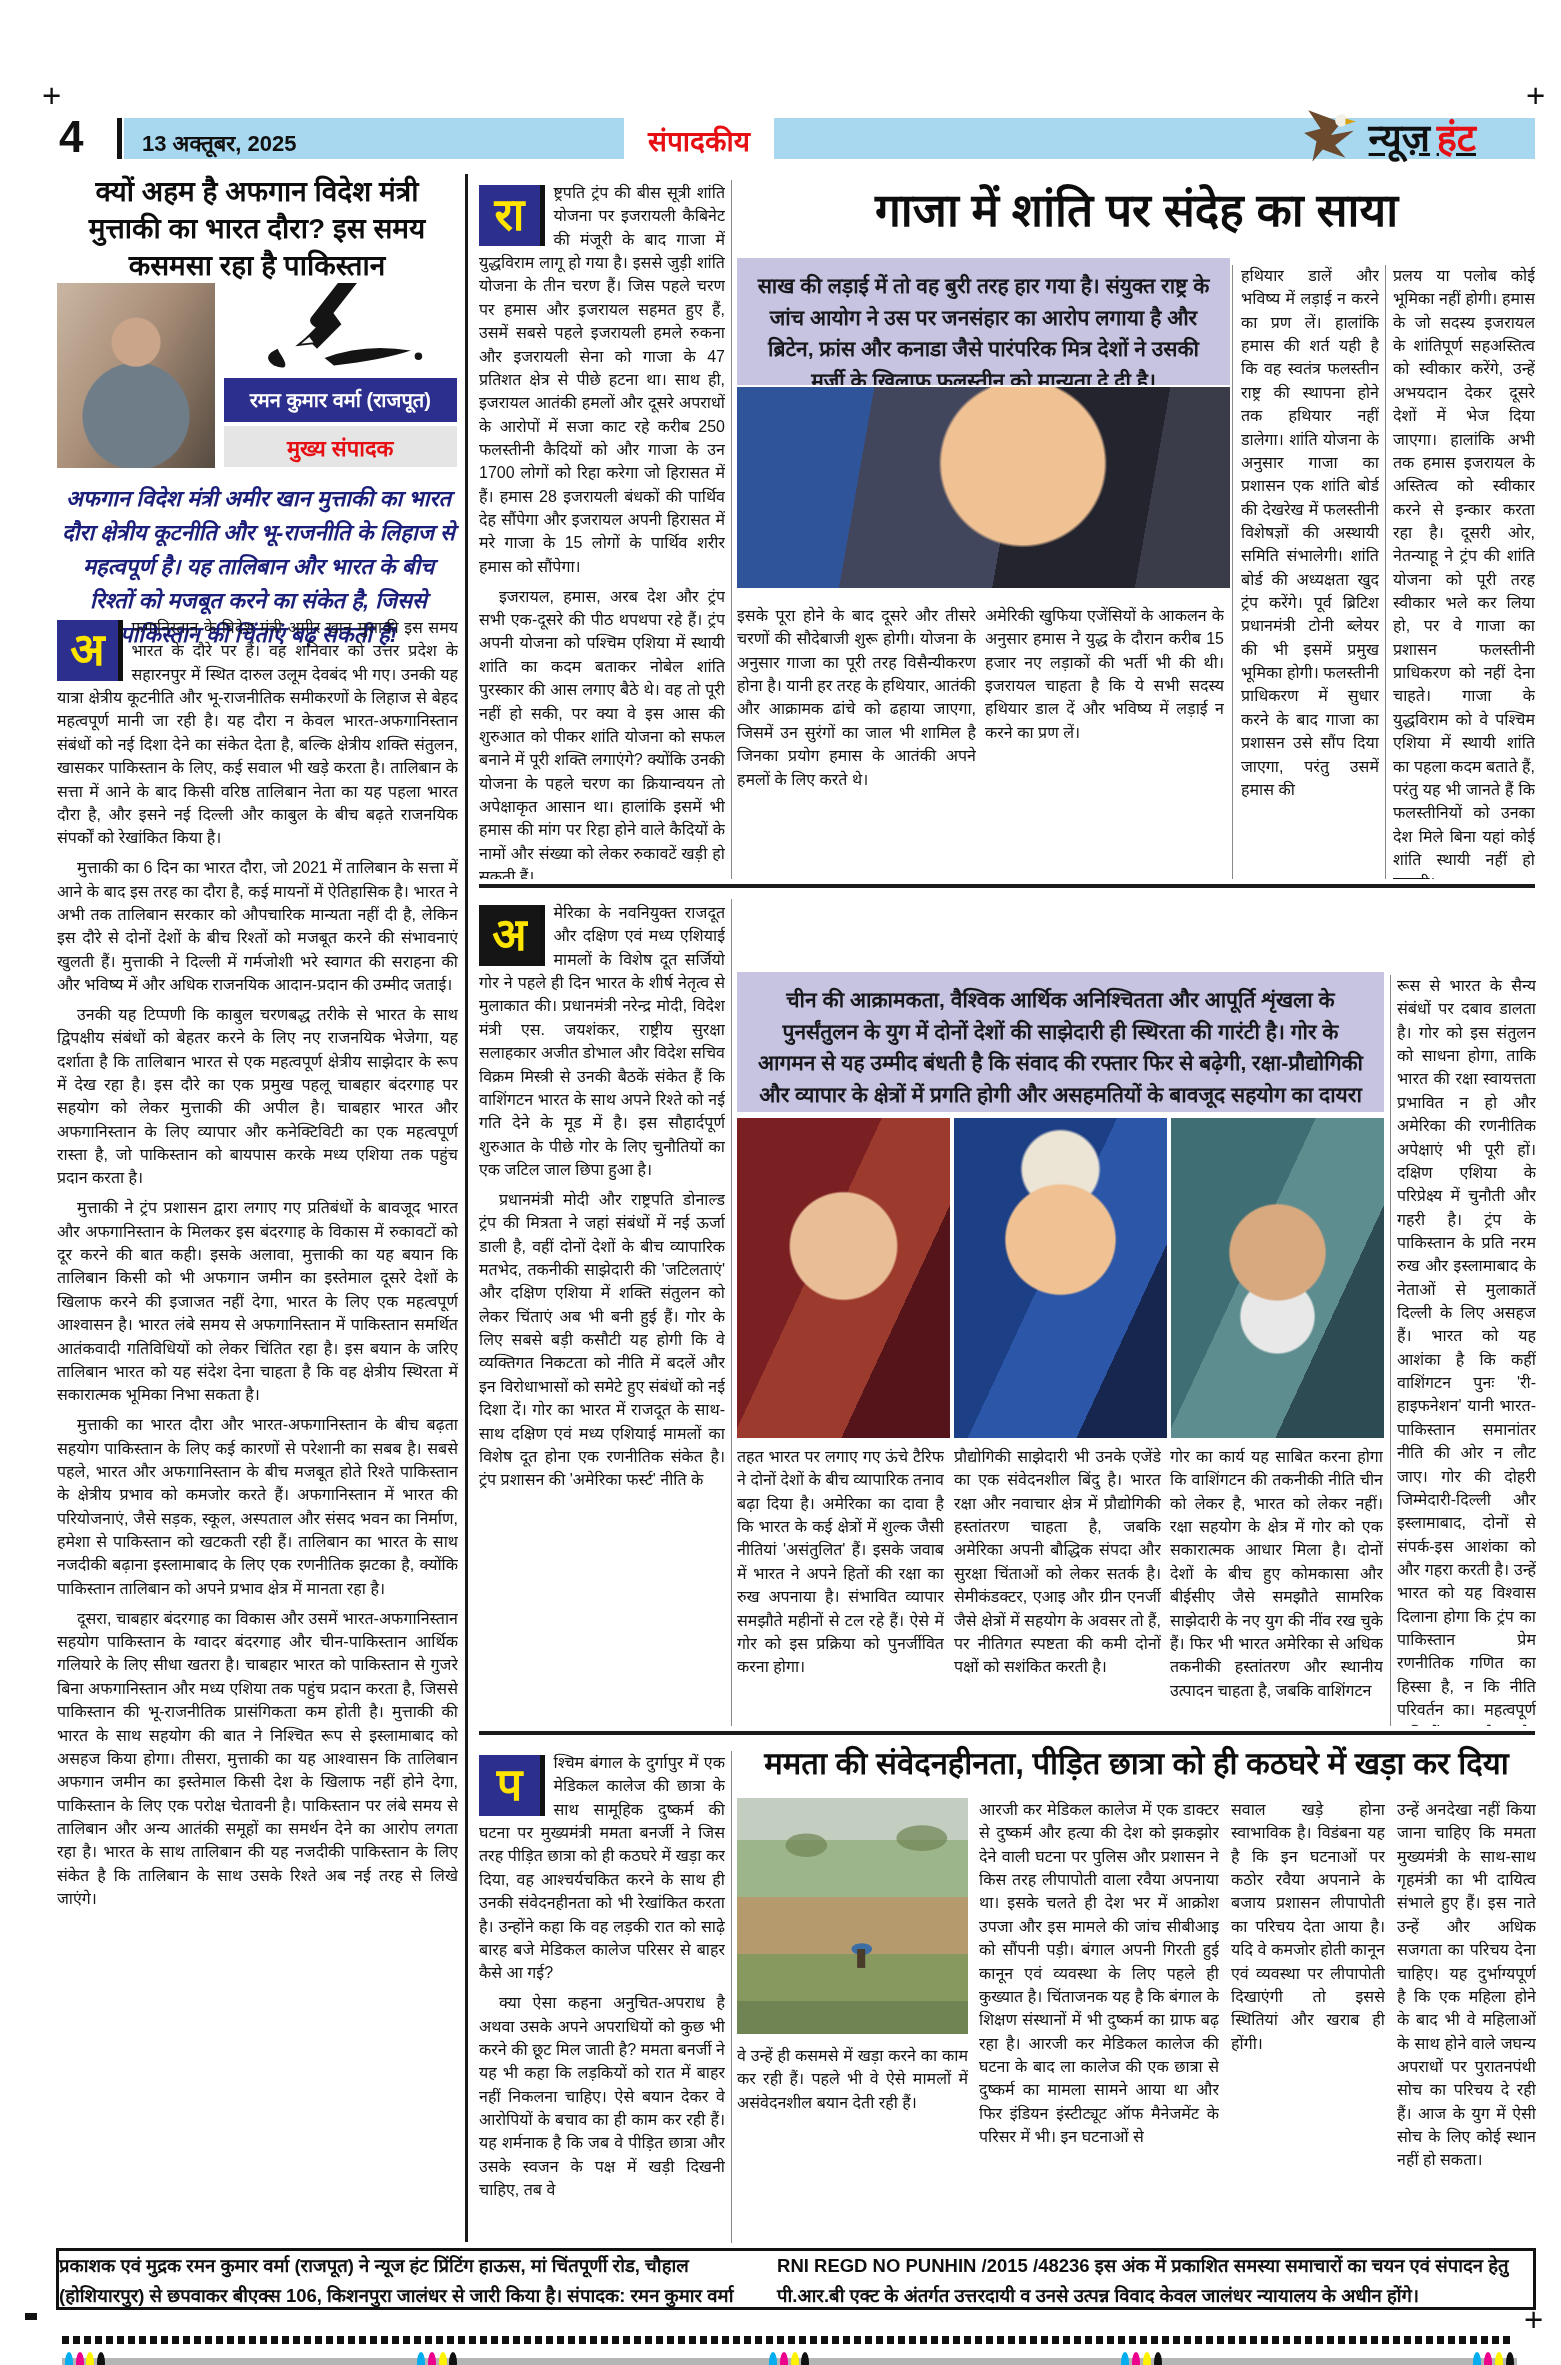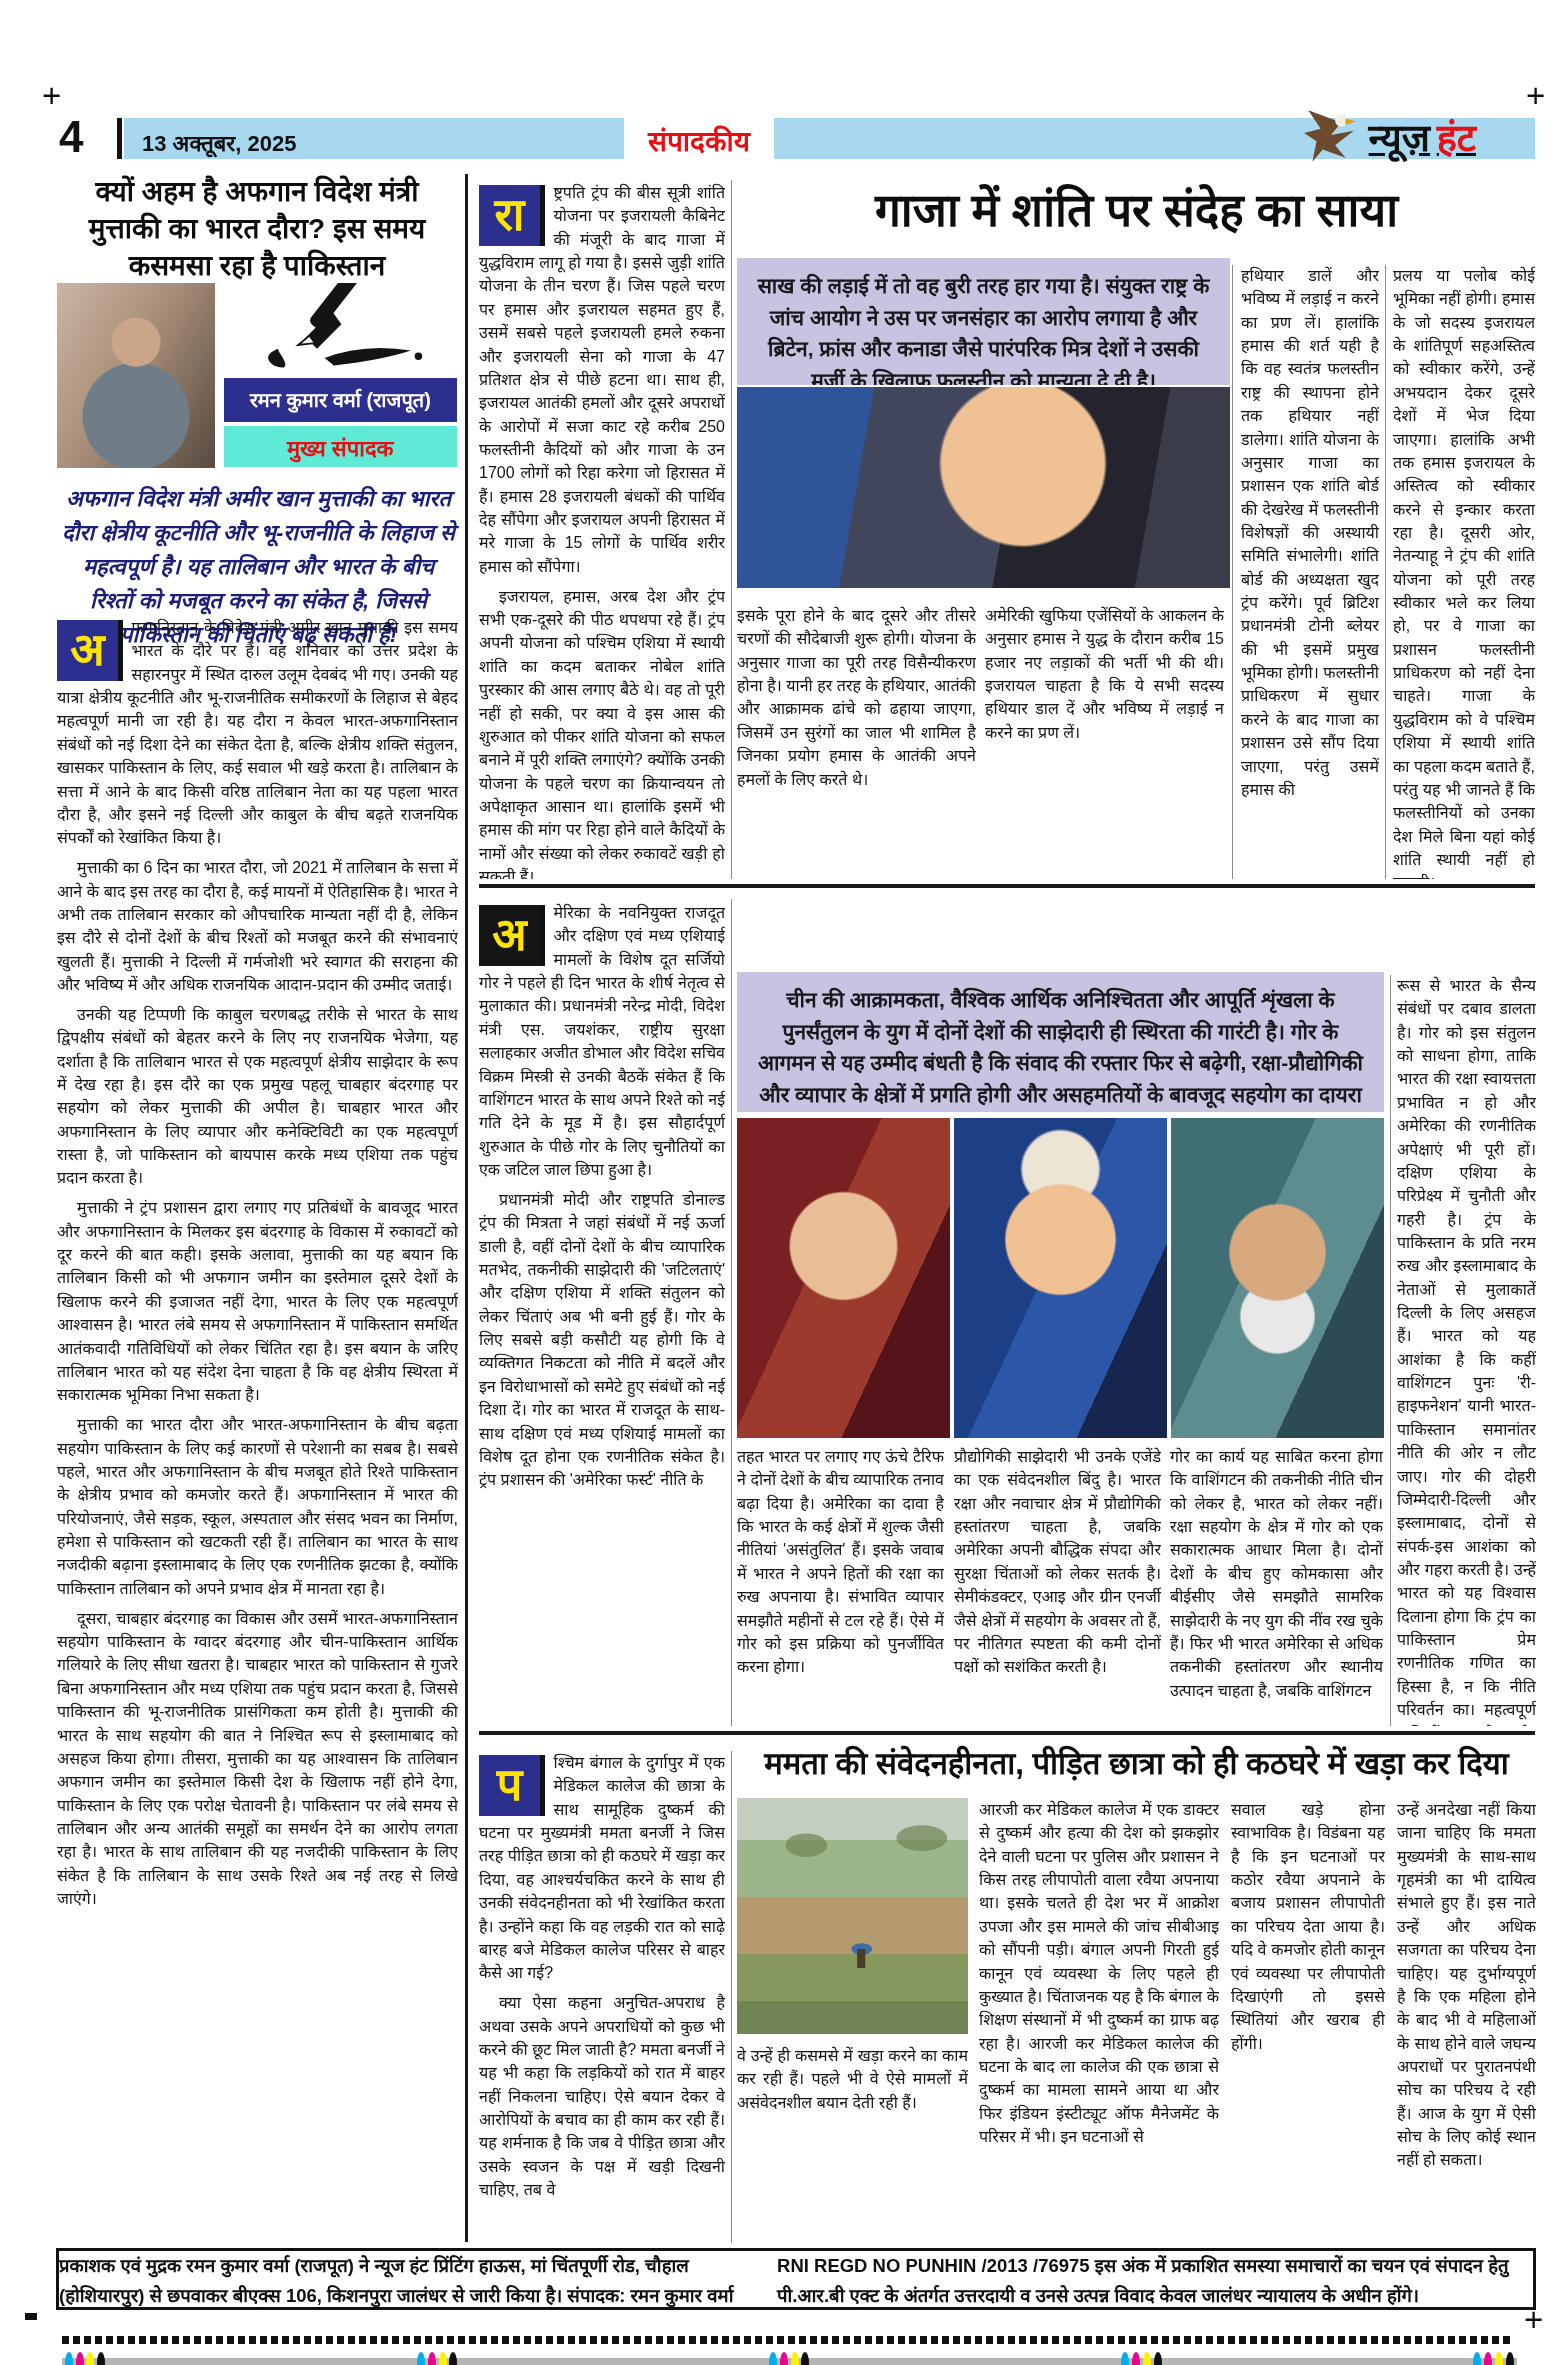--- a/index.html
+++ b/index.html
@@ -22,21 +22,21 @@
   .vrule-thin{width:1.4px;background:#8a8a8a;}
   .hrule{height:3.8px;background:#1a1a1a;}
   
   .lhead{font-size:28px;font-weight:900;line-height:1.32;text-align:center;color:#0d0d0d;}
   .author-photo{background:
       radial-gradient(circle at 50% 32%, #caa58a 0 16%, rgba(0,0,0,0) 17%),
       radial-gradient(circle at 50% 72%, #6f7d88 0 34%, rgba(0,0,0,0) 35%),
       linear-gradient(120deg,#c9b6a2,#a98f79 45%,#7c6a5a 75%,#564a40);}
   .name-box{background:#2d2f8f;color:#ffffff;font-size:20px;font-weight:800;
             display:flex;align-items:center;justify-content:center;}
-  .title-box{background:#5eead4;color:#e60f13;font-size:22px;font-weight:900;
+  .title-box{background:#e5e5e5;color:#e60f13;font-size:22px;font-weight:900;
             display:flex;align-items:center;justify-content:center;}
   .intro{font-size:22px;font-weight:700;font-style:italic;color:#1b1f7a;
          text-align:center;line-height:1.55;}
   .body{font-size:16px;line-height:1.46;text-align:justify;overflow:hidden;color:#141414;}
   .body p{margin:0 0 6.6px 0;text-indent:20px;}
   .body p.first{text-indent:0;}
   .dropcap{float:left;width:61px;height:61px;background:#2d2f8f;color:#ffe400;
            font-size:45px;font-weight:900;display:flex;align-items:center;justify-content:center;
            margin:3.8px 8.5px 1.9px 0;border-right:5.7px solid #111;}
   .dropcap.black{background:#151515;}
@@ -222,21 +222,21 @@
   </div>
   <div class="abs body" style="left:1231px;top:1798px;width:154px;height:445px;">
     <p class="first">सवाल खड़े होना स्वाभाविक है। विडंबना यह है कि इन घटनाओं पर कठोर रवैया अपनाने के बजाय प्रशासन लीपापोती का परिचय देता आया है। यदि वे कमजोर होती कानून एवं व्यवस्था पर लीपापोती दिखाएंगी तो इससे स्थितियां और खराब ही होंगी।</p>
   </div>
   <div class="abs body" style="left:1397px;top:1798px;width:139px;height:445px;">
     <p class="first">उन्हें अनदेखा नहीं किया जाना चाहिए कि ममता मुख्यमंत्री के साथ-साथ गृहमंत्री का भी दायित्व संभाले हुए हैं। इस नाते उन्हें और अधिक सजगता का परिचय देना चाहिए। यह दुर्भाग्यपूर्ण है कि एक महिला होने के बाद भी वे महिलाओं के साथ होने वाले जघन्य अपराधों पर पुरातनपंथी सोच का परिचय दे रही हैं। आज के युग में ऐसी सोच के लिए कोई स्थान नहीं हो सकता।</p>
   </div>
 
   <div class="abs footerbox" style="left:56px;top:2248px;width:1480px;height:62px;">
     <div>प्रकाशक एवं मुद्रक रमन कुमार वर्मा (राजपूत) ने न्यूज हंट प्रिंटिंग हाऊस, मां चिंतपूर्णी रोड, चौहाल (होशियारपुर) से छपवाकर बीएक्स 106, किशनपुरा जालंधर से जारी किया है। संपादक: रमन कुमार वर्मा</div>
-    <div>RNI REGD NO PUNHIN /2013 /76975 इस अंक में प्रकाशित समस्या समाचारों का चयन एवं संपादन हेतु पी.आर.बी एक्ट के अंतर्गत उत्तरदायी व उनसे उत्पन्न विवाद केवल जालंधर न्यायालय के अधीन होंगे।</div>
+    <div>RNI REGD NO PUNHIN /2015 /48236 इस अंक में प्रकाशित समस्या समाचारों का चयन एवं संपादन हेतु पी.आर.बी एक्ट के अंतर्गत उत्तरदायी व उनसे उत्पन्न विवाद केवल जालंधर न्यायालय के अधीन होंगे।</div>
   </div>
 
   <div class="abs dotline" style="left:62px;top:2336px;width:1449px;height:7.6px;"></div>
 
   <div class="abs cmykbar" style="left:62px;top:2358px;width:1449px;height:9.5px;">
     <div class="cmykgrp">
         <div class="dotc c-c"></div>
         <div class="dotc c-m"></div>
         <div class="dotc c-y"></div>
         <div class="dotc c-k"></div>

